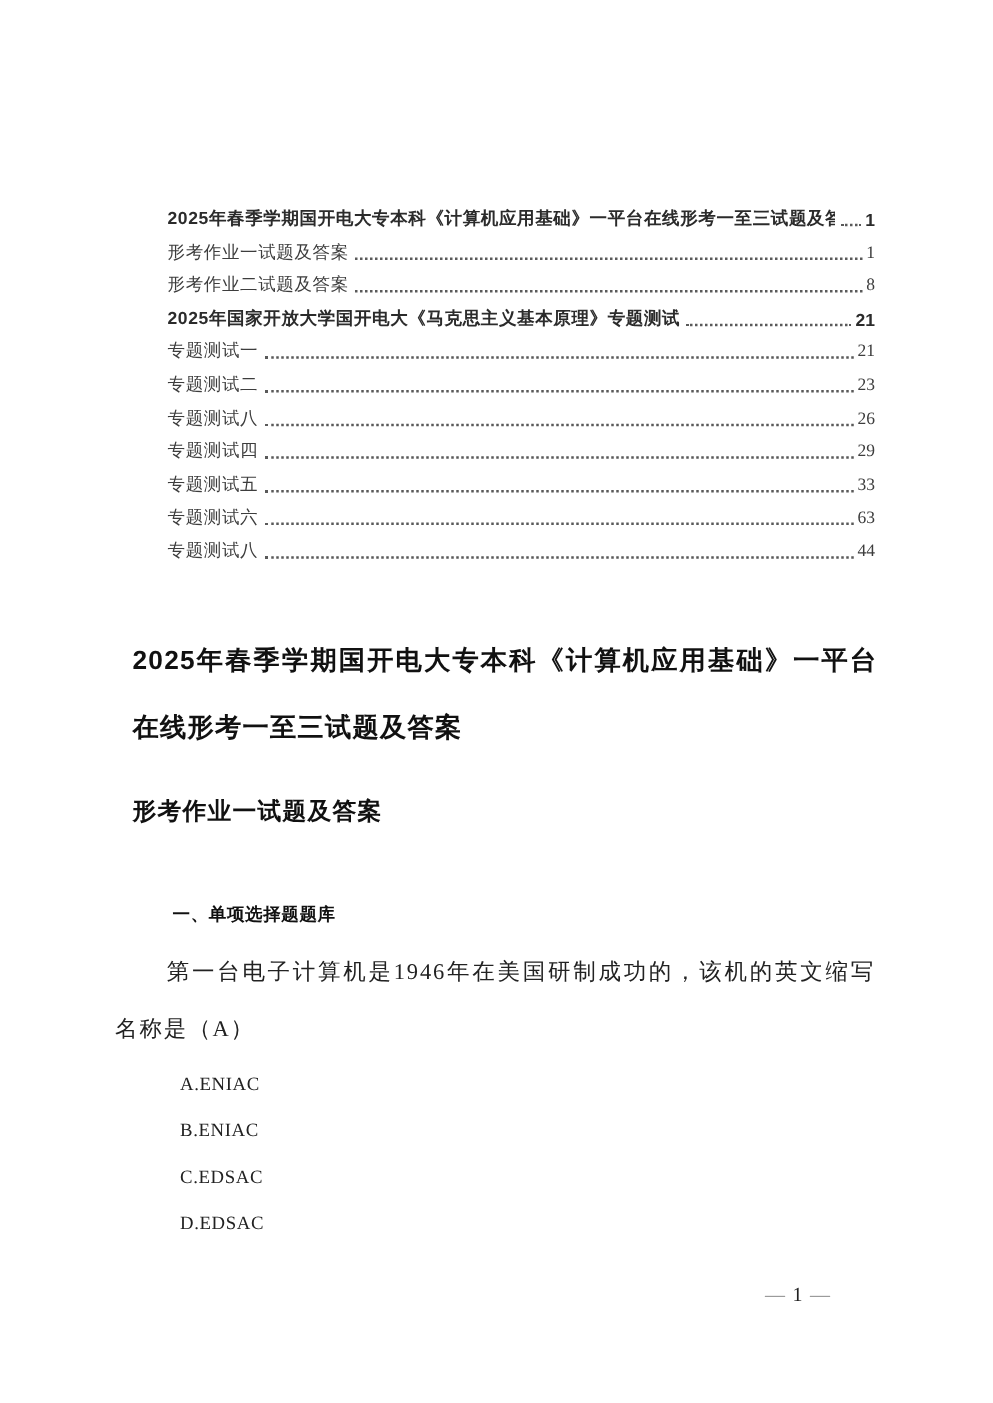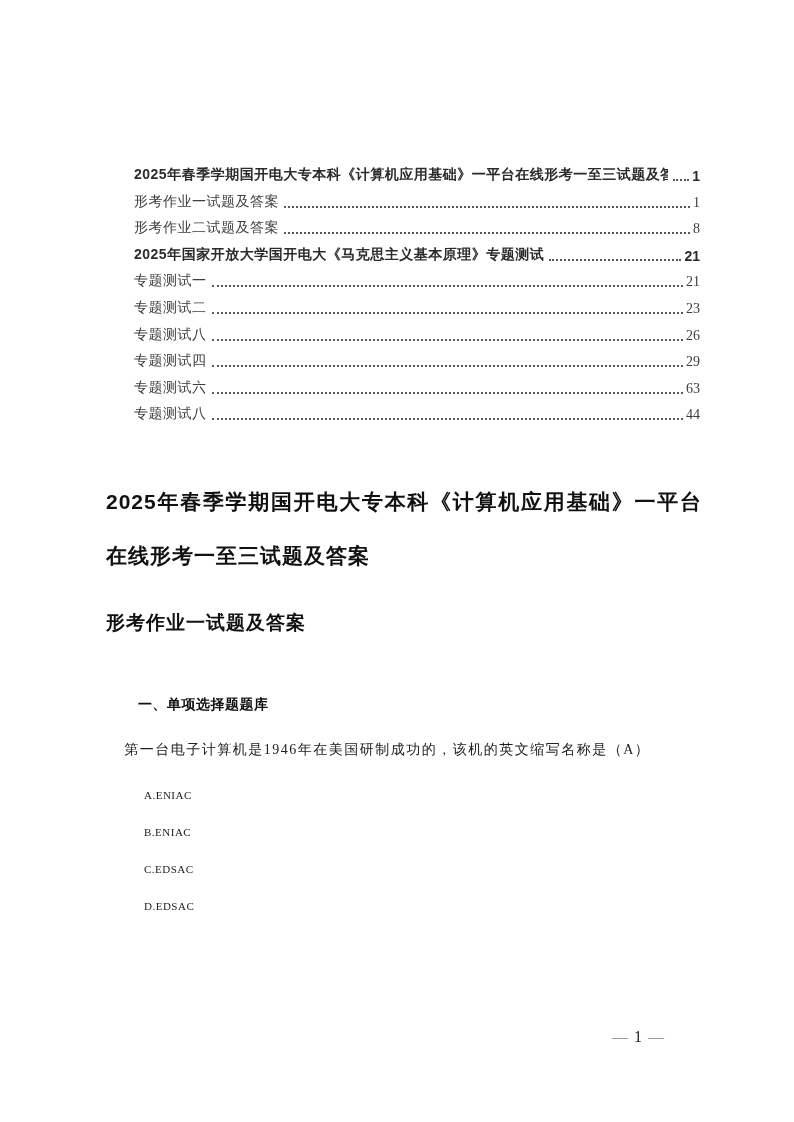--- a/index.html
+++ b/index.html
@@ -85,32 +85,32 @@
     font-weight: 700;
     font-size: 14px;
     line-height: 22px;
     letter-spacing: 0.5px;
     color: #111111;
   }
 
   
   .question-text {
     margin: 12px 0 0 0;
-    font-size: 14px;
+    font-size: 18px;
     line-height: 46px;
     letter-spacing: 1.5px;
     text-indent: 2.3em;
     text-align: justify;
     color: #222222;
   }
   .options {
     margin: 4px 0 0 52px;
   }
   .option-item {
-    font-size: 11px;
+    font-size: 15px;
     line-height: 37px;
     letter-spacing: 0.5px;
     color: #222222;
   }
 
   
   .page-footer {
     position: absolute;
     top: 1028px;
     right: 124px;
@@ -163,20 +163,25 @@
       <span class="toc-label">专题测试八</span>
       <span class="toc-leader"></span>
       <span class="toc-page">26</span>
     </div>
     <div class="toc-row lvl2">
       <span class="toc-label">专题测试四</span>
       <span class="toc-leader"></span>
       <span class="toc-page">29</span>
     </div>
     <div class="toc-row lvl2">
+      <span class="toc-label">专题测试五</span>
+      <span class="toc-leader"></span>
+      <span class="toc-page">33</span>
+    </div>
+    <div class="toc-row lvl2">
       <span class="toc-label">专题测试六</span>
       <span class="toc-leader"></span>
       <span class="toc-page">63</span>
     </div>
     <div class="toc-row lvl2">
       <span class="toc-label">专题测试八</span>
       <span class="toc-leader"></span>
       <span class="toc-page">44</span>
     </div>
   </div>

